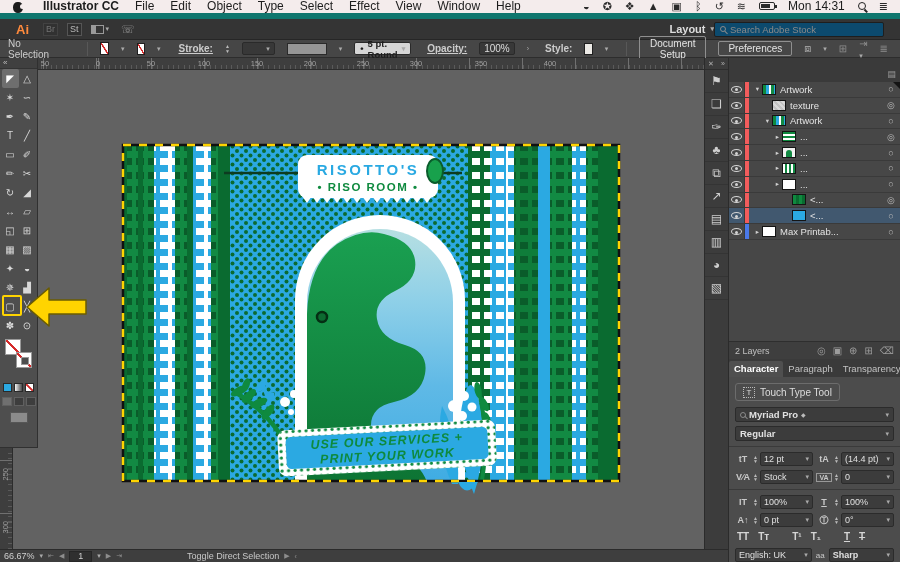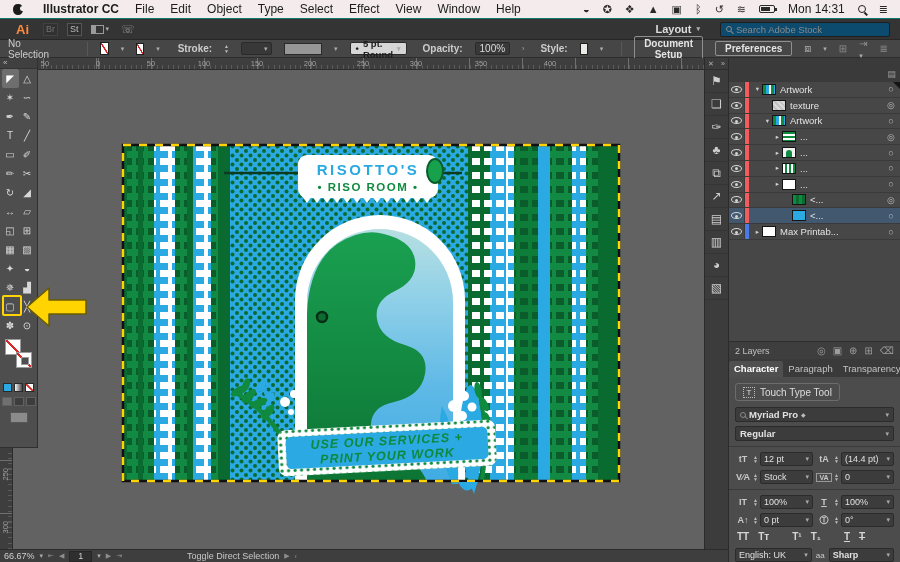--- a/index.html
+++ b/index.html
@@ -1,20 +1,20 @@
 <!DOCTYPE html>
 <html><head>
 <meta charset="utf-8">
 <style>
   *{margin:0;padding:0;box-sizing:border-box;font-family:"Liberation Sans",sans-serif;}
   html,body{width:900px;height:562px;overflow:hidden;background:#3f3f3f;}
   #app{position:relative;width:900px;height:562px;background:#3f3f3f;overflow:hidden;}
 
   
-  .macbar{position:absolute;left:0;top:0;width:900px;height:19px;background:#f4ecec;display:flex;align-items:center;font-size:12px;color:#1c1c1c;border-bottom:1px solid #0f766e;}
+  .macbar{position:absolute;left:0;top:0;width:900px;height:19px;background:#f4ecec;display:flex;align-items:flex-end;font-size:12px;color:#1c1c1c;border-bottom:6px solid #0f766e;}
   .apple{width:10px;height:11px;background:#1c1c1c;border-radius:45% 45% 48% 48%;margin:0 12px 0 13px;position:relative;}
   .apple::after{content:"";position:absolute;right:-2px;top:2px;width:5px;height:5px;border-radius:50%;background:#f4ecec;}
   .mb-menu{padding:0 8px;white-space:nowrap;}
   .mb-app{font-weight:bold;padding:0 8px;}
   .mb-right{margin-left:auto;display:flex;align-items:center;gap:13px;padding-right:12px;}
   .mb-ico{font-size:11px;color:#2a2a2a;}
   .batt{width:16px;height:8px;border:1px solid #2a2a2a;border-radius:2px;position:relative;}
   .batt::before{content:"";position:absolute;left:1px;top:1px;bottom:1px;width:9px;background:#2a2a2a;}
   .batt::after{content:"";position:absolute;right:-3px;top:2px;width:2px;height:3px;background:#2a2a2a;}
   .mag{width:8px;height:8px;border:1.5px solid #222;border-radius:50%;position:relative;}
@@ -22,40 +22,40 @@
   .mb-clock{font-size:12px;}
 
   
   .titlebar{position:absolute;left:0;top:19px;width:900px;height:21px;background:#343434;border-bottom:1px solid #262626;display:flex;align-items:center;color:#ccc;}
   .ai-logo{color:#ff8a3c;font-weight:bold;font-size:13px;margin:0 14px 0 16px;}
   .tb-box{font-size:9px;border:1px solid #555;background:#2e2e2e;color:#bbb;padding:0 2px;margin-right:9px;line-height:11px;}
   .tb-box.dim{opacity:.45;}
   .ws-ico{display:inline-block;width:13px;height:9px;border:1px solid #9a9a9a;border-left:5px solid #9a9a9a;margin-right:2px;}
   .chev{font-size:7px;color:#aaa;}
   .tb-share{font-size:11px;color:#9a9a9a;margin-left:12px;}
-  .tb-right{margin-left:auto;display:flex;align-items:center;gap:20px;padding-right:10px;}
+  .tb-right{margin-left:auto;display:flex;align-items:center;gap:0;padding-right:16px;}
   .layout-btn{font-size:11px;font-weight:bold;color:#ddd;display:flex;gap:5px;align-items:center;}
   .searchbox{width:170px;height:15px;background:#0c4a6e;border:1px solid #1e1e1e;border-radius:2px;display:flex;align-items:center;gap:4px;padding:0 5px;}
   .mag2{width:6px;height:6px;border:1.3px solid #8a8a8a;border-radius:50%;position:relative;flex:none;}
   .mag2::after{content:"";position:absolute;right:-3px;bottom:-2px;width:4px;height:1.3px;background:#8a8a8a;transform:rotate(45deg);}
   .searchbox input{background:none;border:none;outline:none;color:#bbb;font-size:9.5px;width:100%;}
   .searchbox input::placeholder{color:#8a8a8a;}
 
   
   .controlbar{position:absolute;left:0;top:40px;width:900px;height:18px;background:#464646;border-bottom:1px solid #2d2d2d;display:flex;align-items:center;font-size:10px;color:#ccc;gap:12px;padding:0 8px;}
   .cb-sep{width:1px;height:14px;background:#2f2f2f;border-right:1px solid #585858;}
   .swatch-none{width:13px;height:13px;background:linear-gradient(to top right,#fff 42%,#d42a2a 45%,#d42a2a 55%,#fff 58%);border:1px solid #1f1f1f;}
   .swatch-none.sm{width:12px;height:12px;}
-  .u{text-align:center;}
+  .u{text-decoration:underline;text-align:center;}
   .stp{display:flex;flex-direction:column;font-size:5px;line-height:4.5px;color:#bbb;}
   .fld-dark{height:13px;background:#383838;border:1px solid #2a2a2a;border-radius:2px;display:flex;align-items:center;gap:3px;padding:0 4px;color:#ddd;}
   .profile-box{width:62px;height:12px;background:#969696;border:1px solid #2a2a2a;}
   .brush-fld{height:13px;background:#d6d6d6;border:1px solid #2a2a2a;border-radius:2px;color:#1d1d1d;display:flex;align-items:center;gap:4px;padding:0 5px;font-size:9.5px;font-weight:bold;}
   .lt-swatch{width:12px;height:12px;background:#eceae6;border:1px solid #1f1f1f;}
-  .cb-btn{border:1px solid #8f8f8f;border-radius:2px;padding:1px 9px;font-size:10px;color:#e4e4e4;background:transparent;font-weight:bold;}
+  .cb-btn{border:1px solid #8f8f8f;border-radius:2px;padding:1px 9px;font-size:10px;color:#e4e4e4;background:transparent;}
   .cb-ico{color:#b5b5b5;font-size:11px;}
   .cb-right{margin-left:auto;display:flex;gap:12px;align-items:center;padding-right:4px;color:#8d8d8d;}
 
   
   .docarea{position:absolute;left:0;top:58px;width:704px;height:491px;background:#626262;overflow:hidden;}
   .hruler{position:absolute;left:13px;top:0;width:691px;height:12px;background-color:#3e3e3e;border-bottom:1px solid #2c2c2c;background-image:repeating-linear-gradient(90deg,#707070 0 1px,transparent 1px 53px),repeating-linear-gradient(90deg,#5a5a5a 0 1px,transparent 1px 5.3px);background-size:auto,auto 4px;background-position:85px 0,1px 100%;background-repeat:repeat,no-repeat;}
   .hlab{position:absolute;bottom:1px;font-size:7.5px;color:#a0a0a0;transform:translateX(-50%);}
   .vruler{position:absolute;left:0;top:12px;width:13px;height:479px;background-color:#3e3e3e;border-right:1px solid #2c2c2c;background-image:repeating-linear-gradient(180deg,#707070 0 1px,transparent 1px 53px),repeating-linear-gradient(180deg,#5a5a5a 0 1px,transparent 1px 5.3px);background-size:auto,4px auto;background-position:0 19px,100% 1px;background-repeat:repeat,no-repeat;}
   .vlab{position:absolute;left:1px;writing-mode:vertical-rl;transform:rotate(180deg);font-size:7.5px;color:#a0a0a0;}
   .rcorner{position:absolute;left:0;top:0;width:13px;height:12px;background:#3a3a3a;border-right:1px solid #2c2c2c;border-bottom:1px solid #2c2c2c;}

